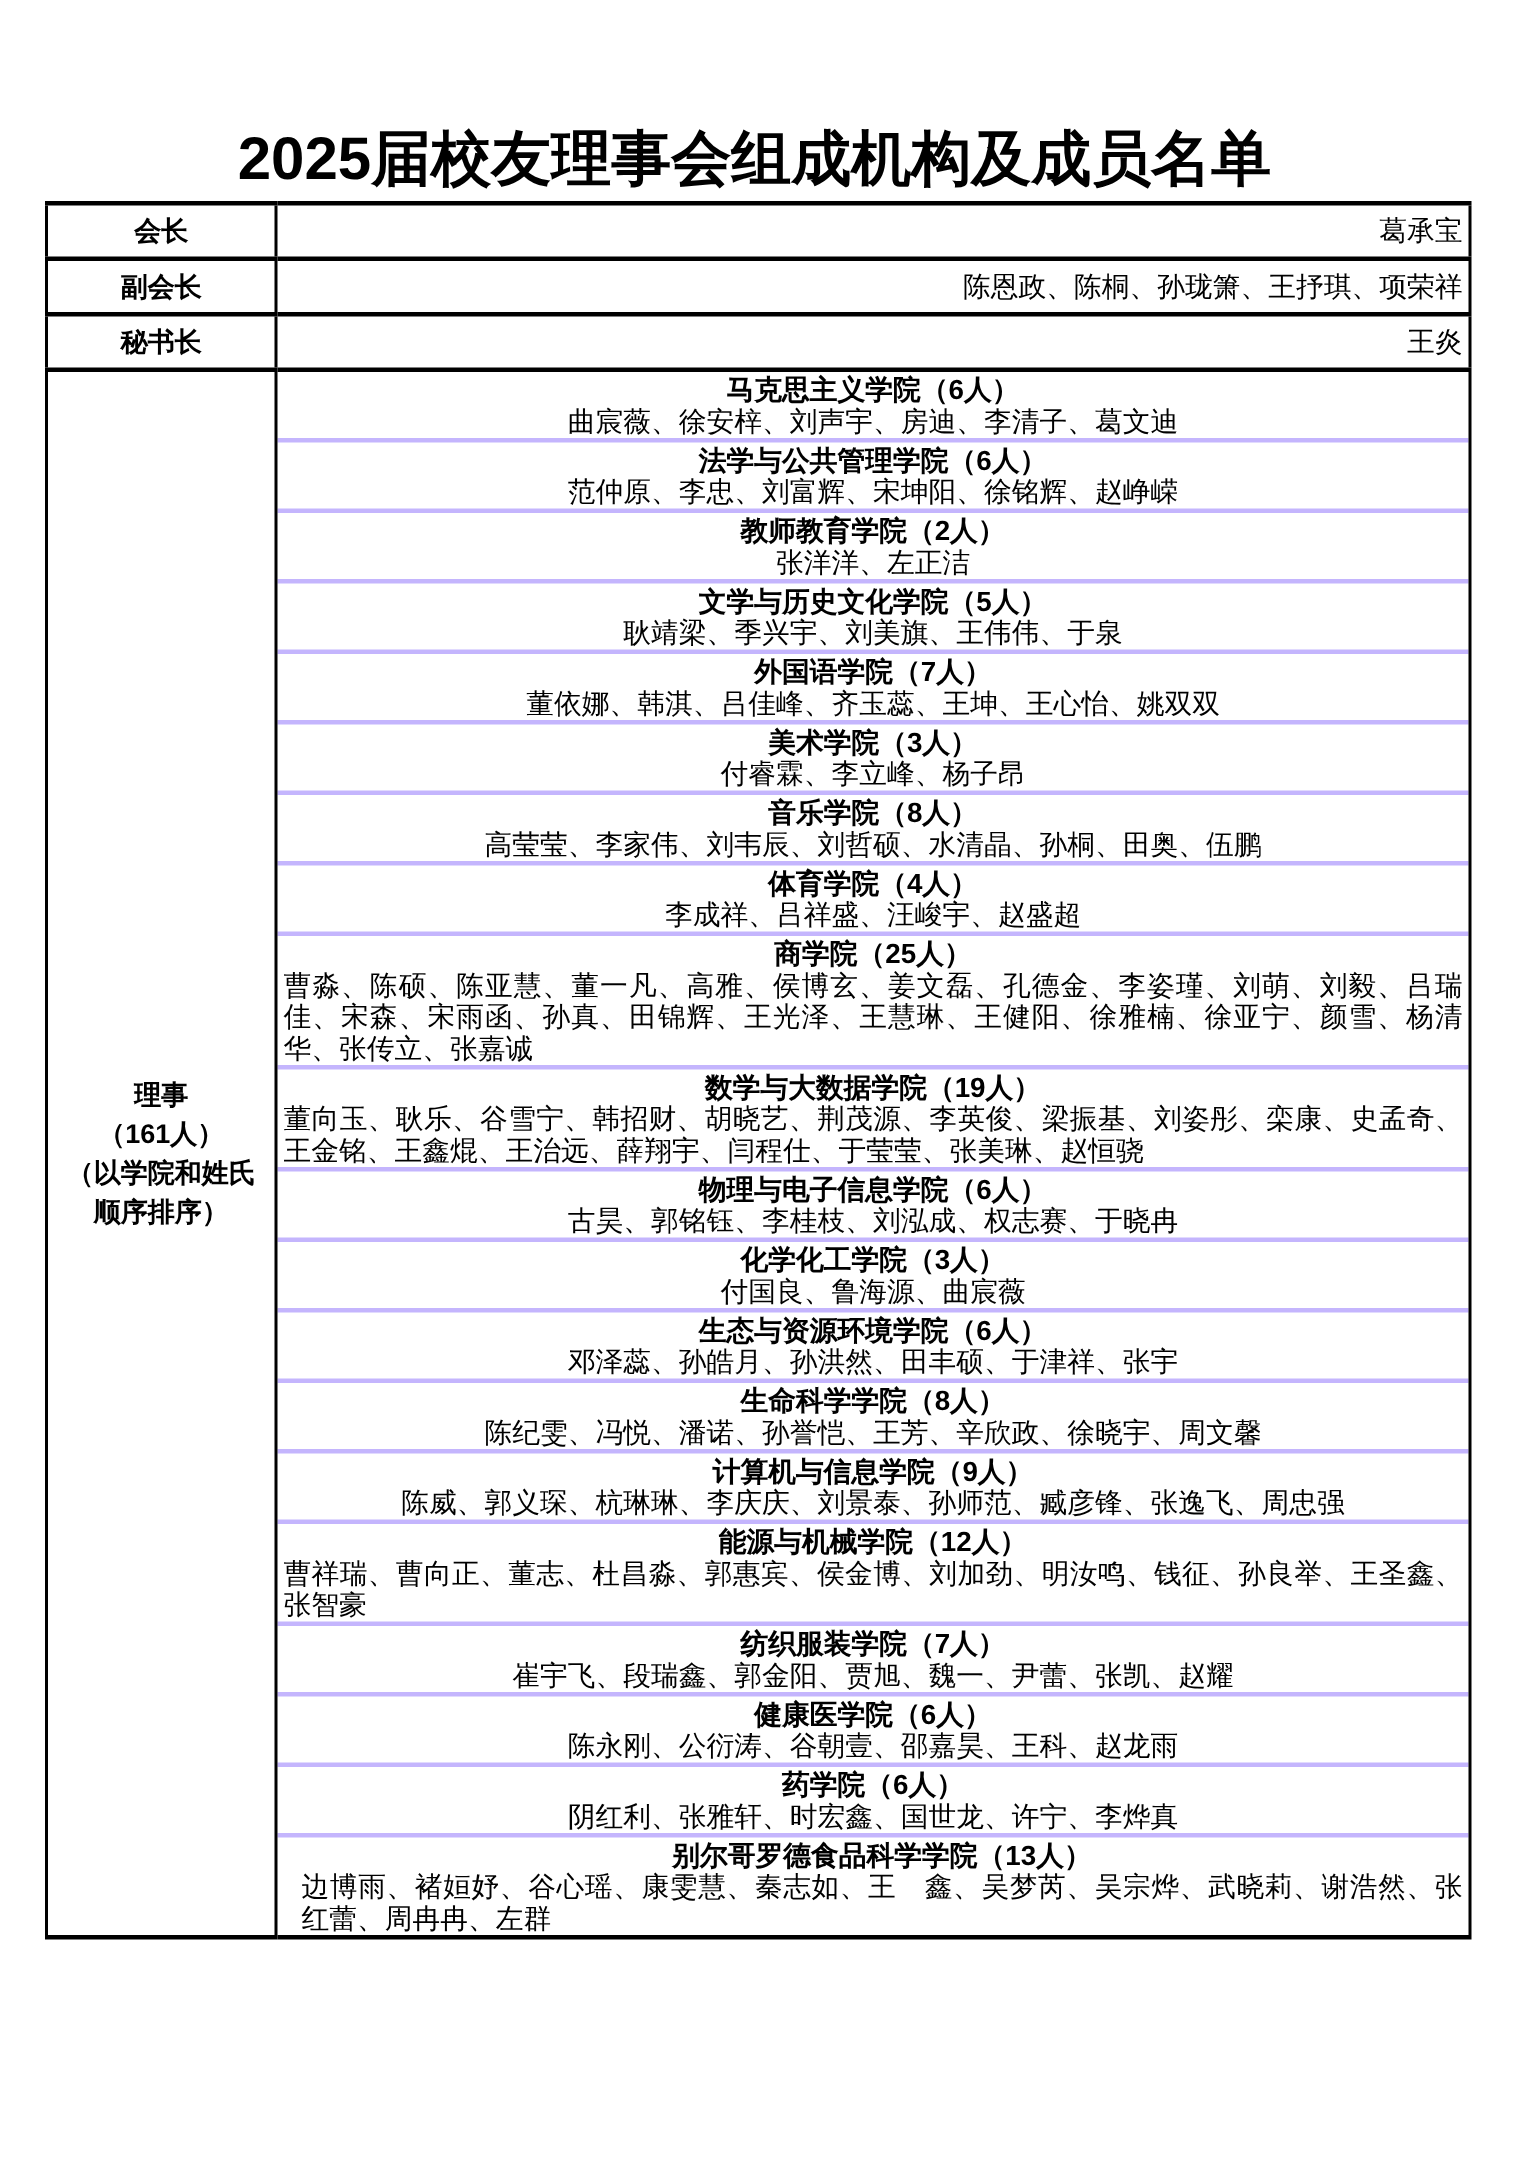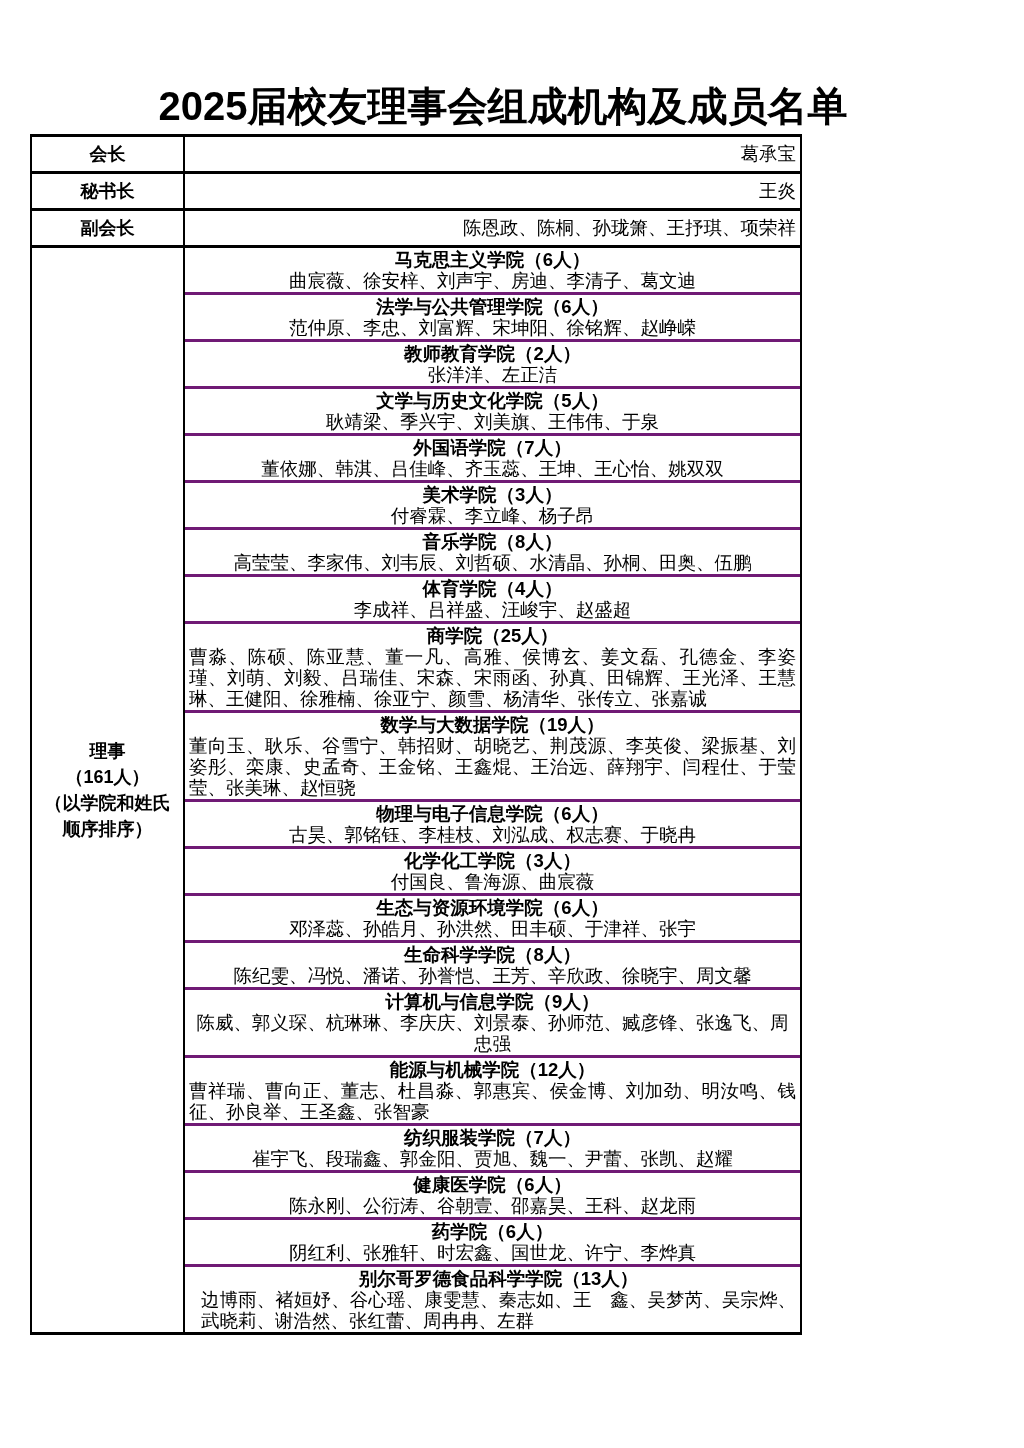--- a/index.html
+++ b/index.html
@@ -20,21 +20,21 @@
   .doc-title {
     width: 946px;
     margin: 0 0 8px 30px;
     font-size: 40px;
     font-weight: bold;
     text-align: center;
     line-height: 40px;
     white-space: nowrap;
   }
   table.org {
-    width: 772px;
+    width: 951px;
     margin-left: 30px;
     border-collapse: collapse;
     table-layout: fixed;
     font-size: 18.5px;
   }
   col.c-label { width: 153px; }
   table.org th, table.org td {
     border: 2px solid #000;
     border-top-width: 3px;
     border-bottom-width: 3px;
@@ -62,21 +62,21 @@
     text-align: justify;
     text-justify: inter-ideograph;
     line-height: 25px;
     padding: 3px 5px;
   }
   td.colleges-cell {
     padding: 0;
     vertical-align: top;
   }
   .college {
-    border-bottom: 3px solid #701a75;
+    border-bottom: 3px solid #c4b5fd;
     padding: 1px 4px;
     line-height: 21px;
   }
   .college:last-child { border-bottom: none; padding-left: 16px; }
   .college-name {
     font-weight: bold;
     text-align: center;
   }
   .college-members {
     text-align: center;
@@ -97,26 +97,26 @@
     <colgroup>
       <col class="c-label">
       <col>
     </colgroup>
     <tbody>
       <tr>
         <th class="row-label">会长</th>
         <td class="val-center">葛承宝</td>
       </tr>
       <tr>
+        <th class="row-label">副会长</th>
+        <td class="val-center">陈恩政、陈桐、孙珑箫、王抒琪、项荣祥</td>
+      </tr>
+      <tr>
         <th class="row-label">秘书长</th>
         <td class="val-center">王炎</td>
-      </tr>
-      <tr>
-        <th class="row-label">副会长</th>
-        <td class="val-center">陈恩政、陈桐、孙珑箫、王抒琪、项荣祥</td>
       </tr>
       <tr>
         <th class="row-label director-label">
           <div>理事</div>
           <div>（161人）</div>
           <div>（以学院和姓氏</div>
           <div>顺序排序）</div>
         </th>
         <td class="colleges-cell">
   <div class="college">

